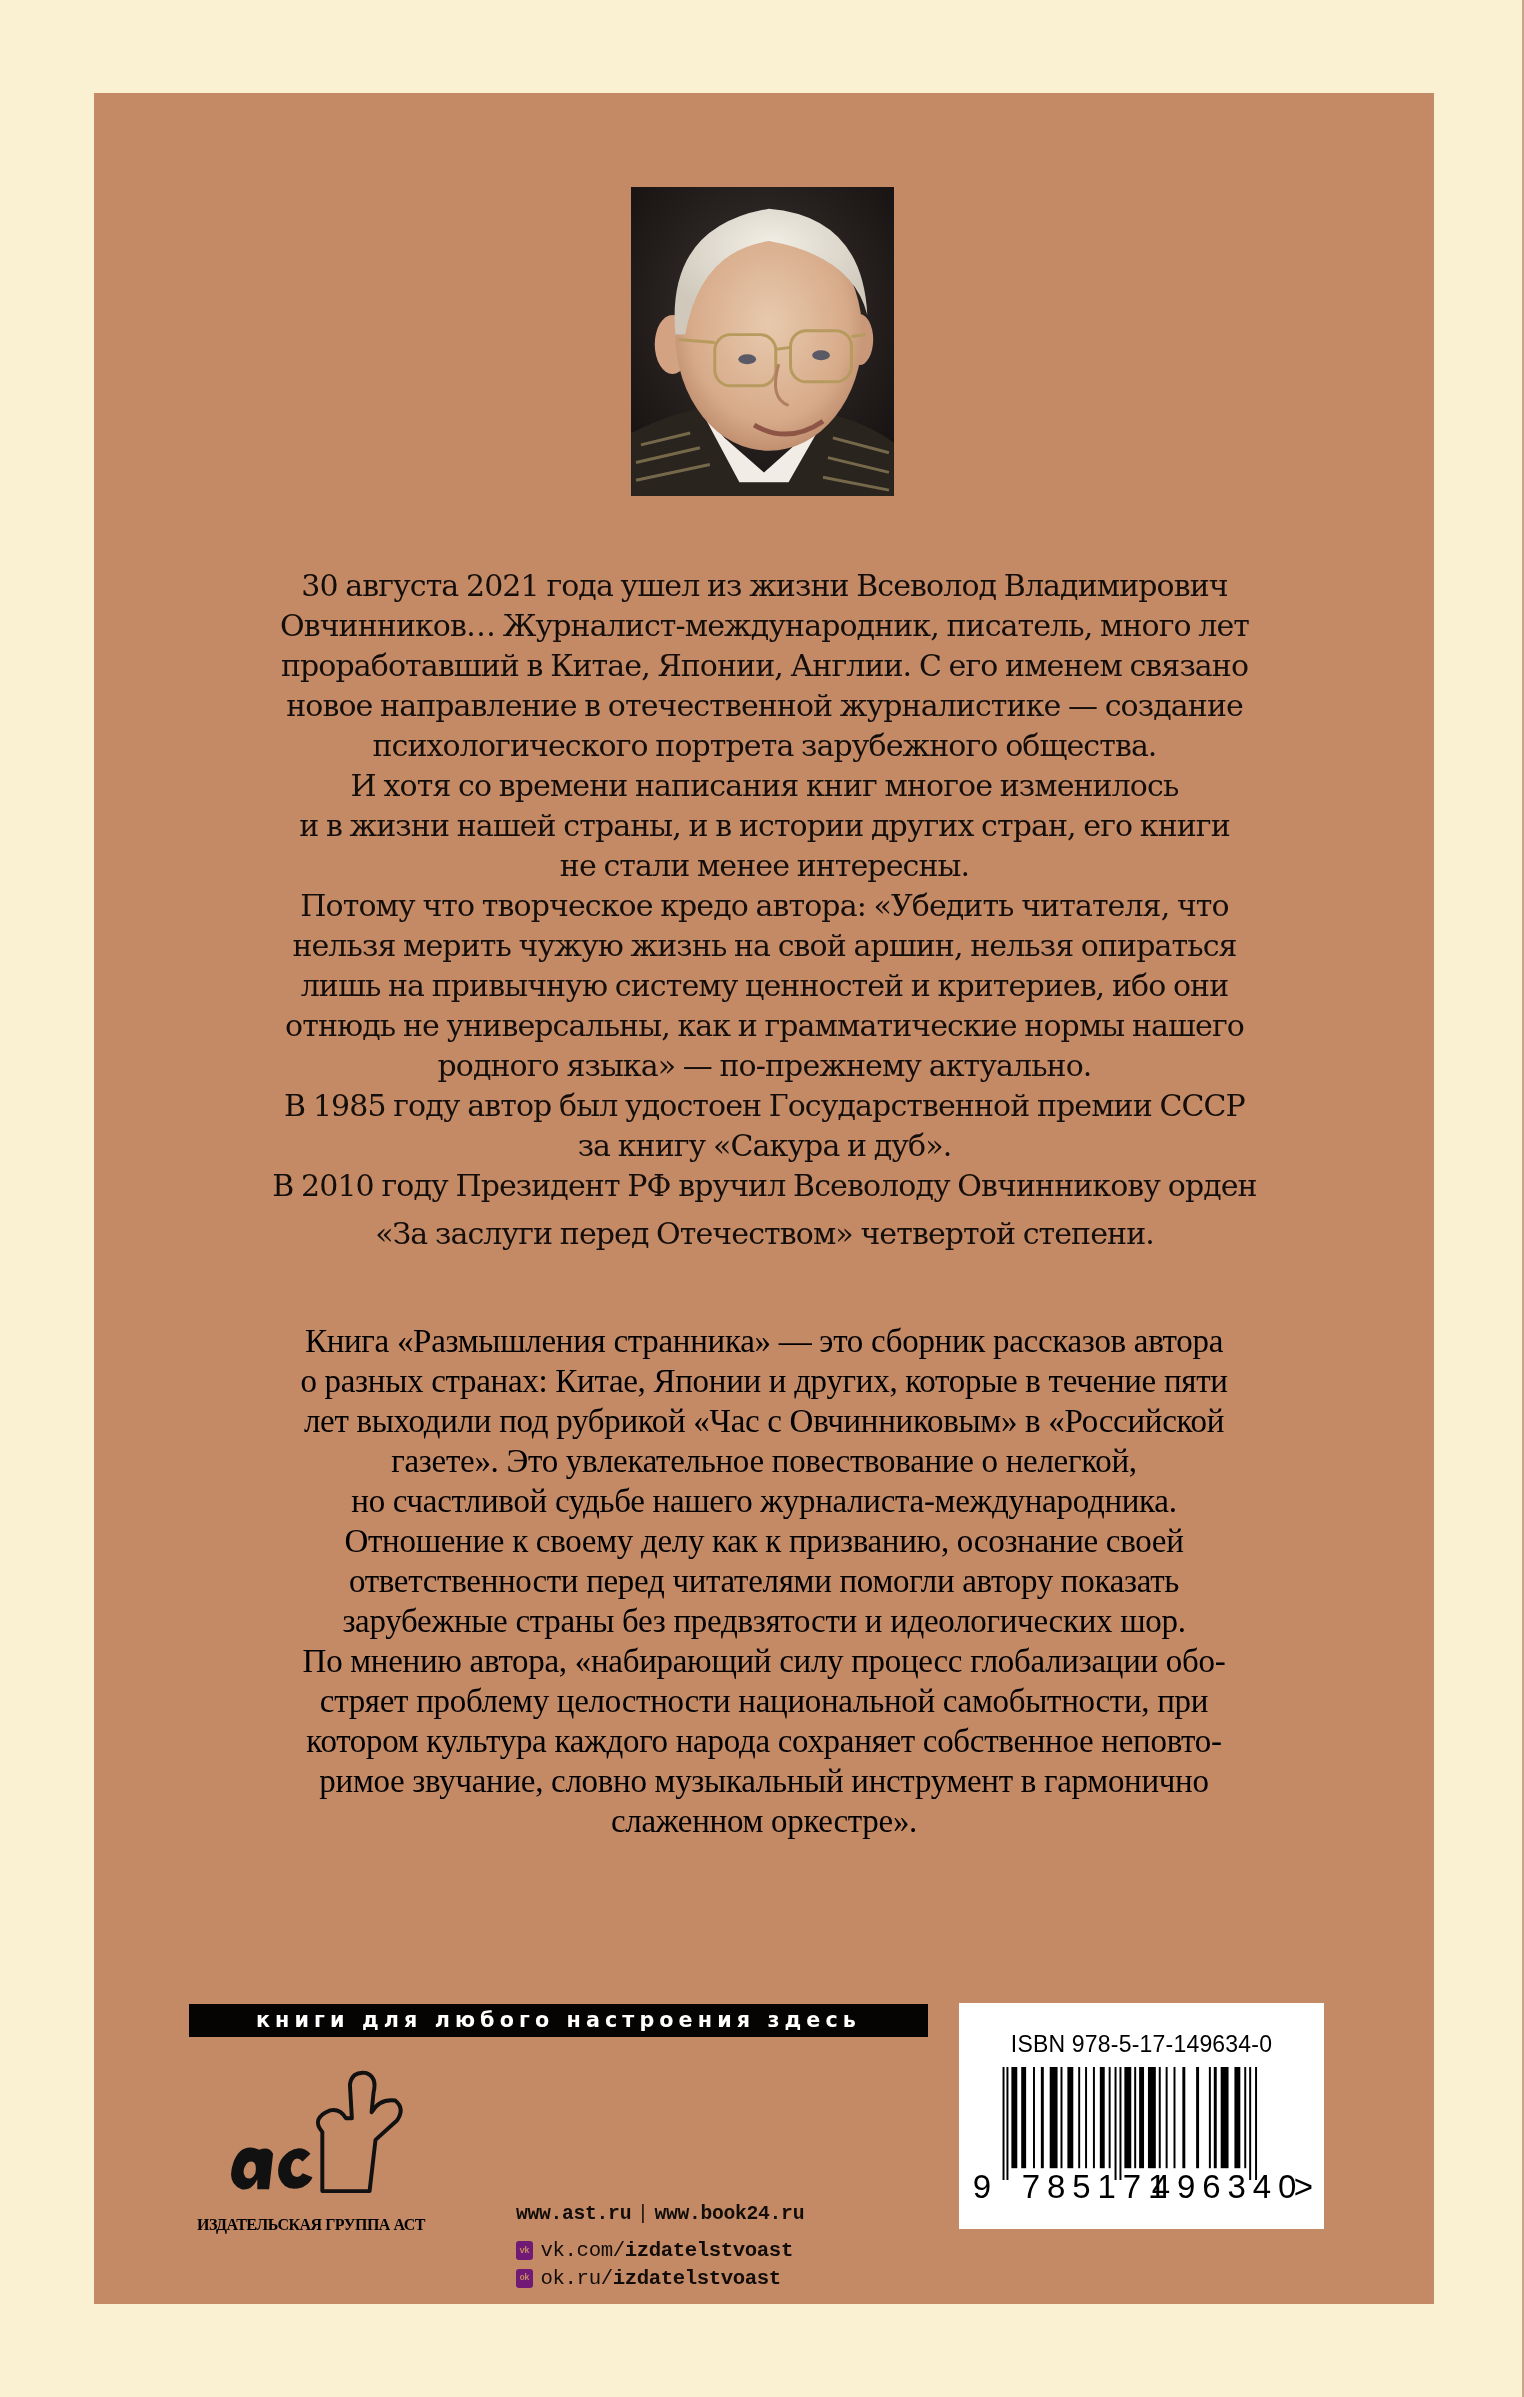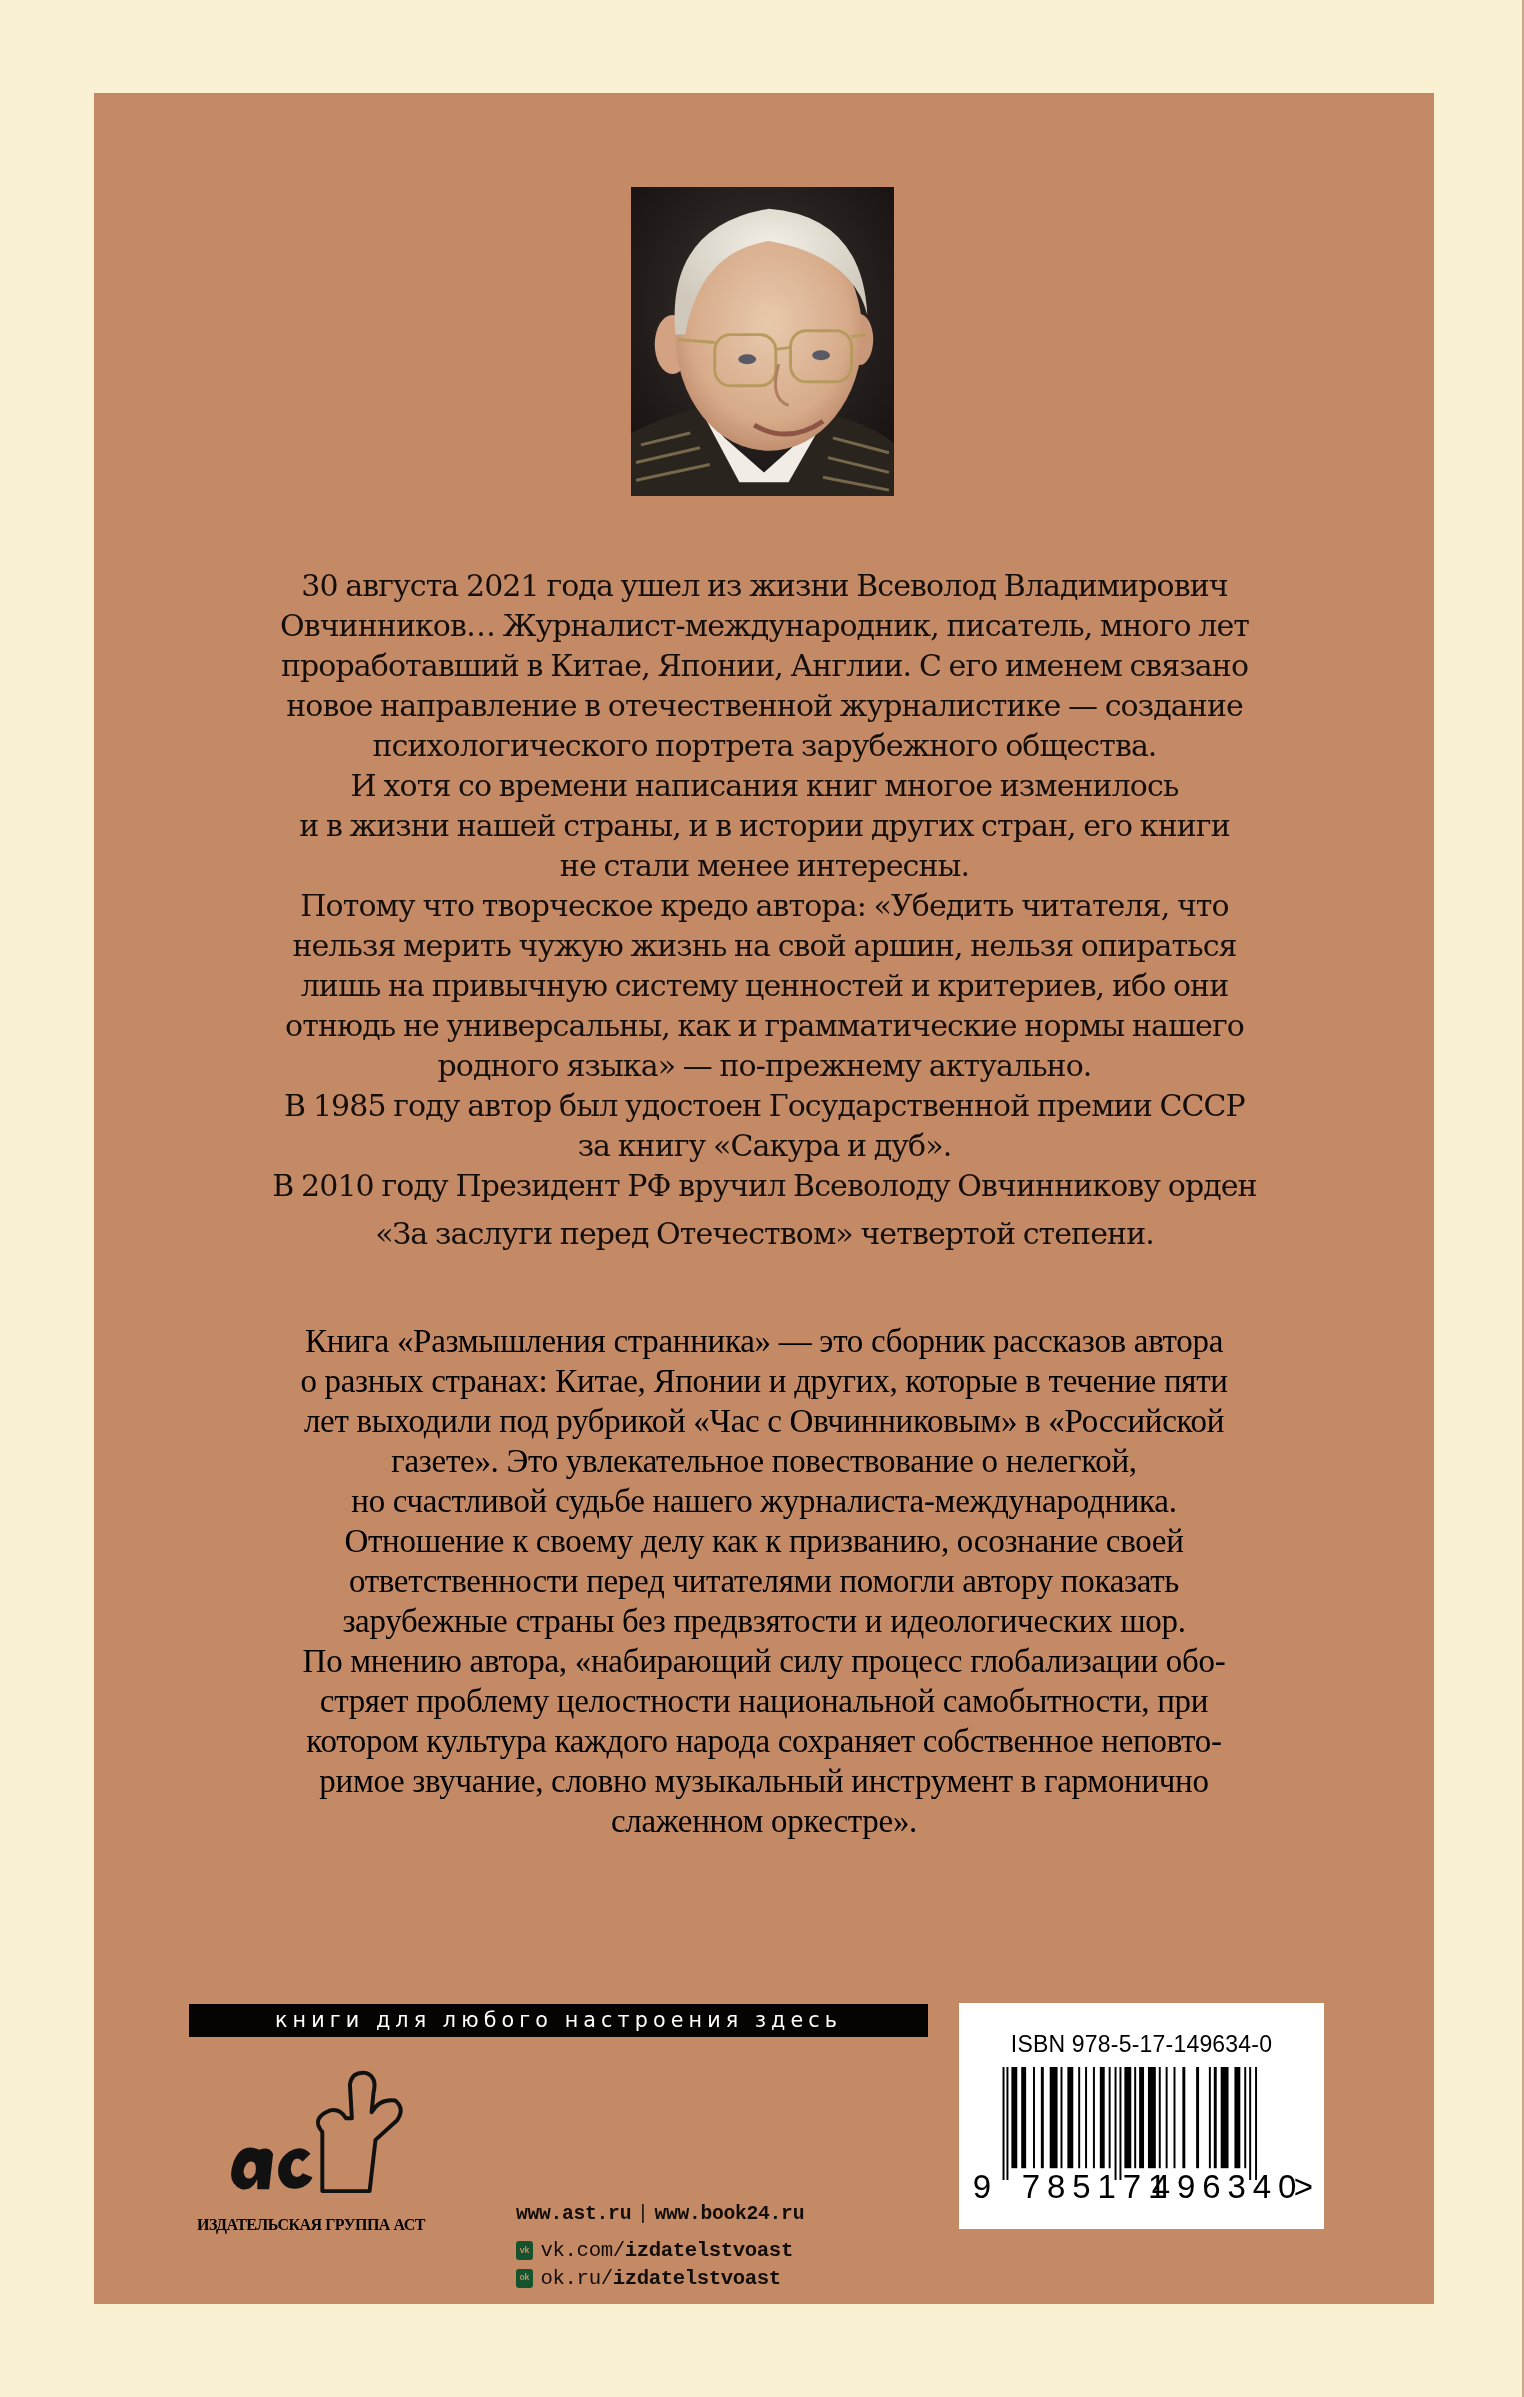--- a/index.html
+++ b/index.html
@@ -36,42 +36,42 @@
       position: absolute; left: 89px; top: 1228px; width: 1162px;
       text-align: center; color: #000000;
       font-family: "Liberation Serif", serif; font-size: 33px; line-height: 40px;
       letter-spacing: -0.3px;
     }
     .about .line { display: block; white-space: nowrap; }
 
     .tagline {
       position: absolute; left: 95px; top: 1911px; width: 739px; height: 32.5px;
       background: #050403; color: #ffffff;
-      font-family: "DejaVu Sans", sans-serif; font-weight: normal; font-size: 20.7px;
+      font-family: "DejaVu Sans", sans-serif; font-weight: bold; font-size: 20.7px;
       letter-spacing: 5.1px; text-align: center; line-height: 32.5px;
     }
     .logo {
       position: absolute; left: 118px; top: 1970px; width: 197px; height: 138px;
     }
     .logo-caption {
       position: absolute; left: 99px; top: 2123px; width: 236px;
       font-family: Liberation Serif, serif; font-size: 16px; font-weight: bold;
       color: #000000; text-align: center; letter-spacing: -0.5px;
     }
     .links {
       position: absolute; left: 402px; top: 2110px;
       color: #120c09; font-family: Liberation Mono, monospace; margin-left: 20px;
     }
     .links .web {
       font-size: 19.7px; font-weight: bold; letter-spacing: -0.3px; margin-bottom: 11.8px;
     }
     .links .web .sep { font-weight: normal; padding: 0 5.9px; }
     .links .social { font-size: 20.7px; display: flex; align-items: center; height: 27.6px; letter-spacing: -0.4px; }
     .links .social .ico {
-      width: 16.7px; height: 18.7px; background: #14532d; border-radius: 3px;
+      width: 16.7px; height: 18.7px; background: #701a75; border-radius: 3px;
       color: #c48a66; font-size: 8.9px; font-weight: bold; display: inline-flex;
       align-items: center; justify-content: center; margin-right: 7.9px;
     }
     .links .social b { font-weight: bold; }
 
     .barcode-box {
       position: absolute; left: 865px; top: 1910px; width: 365px; height: 226px;
       background: #ffffff;
     }
     .isbn-text {

